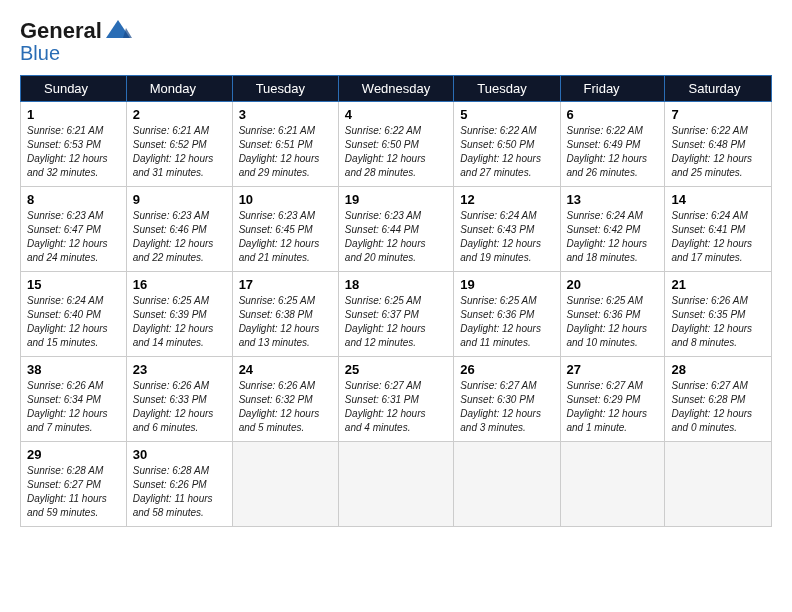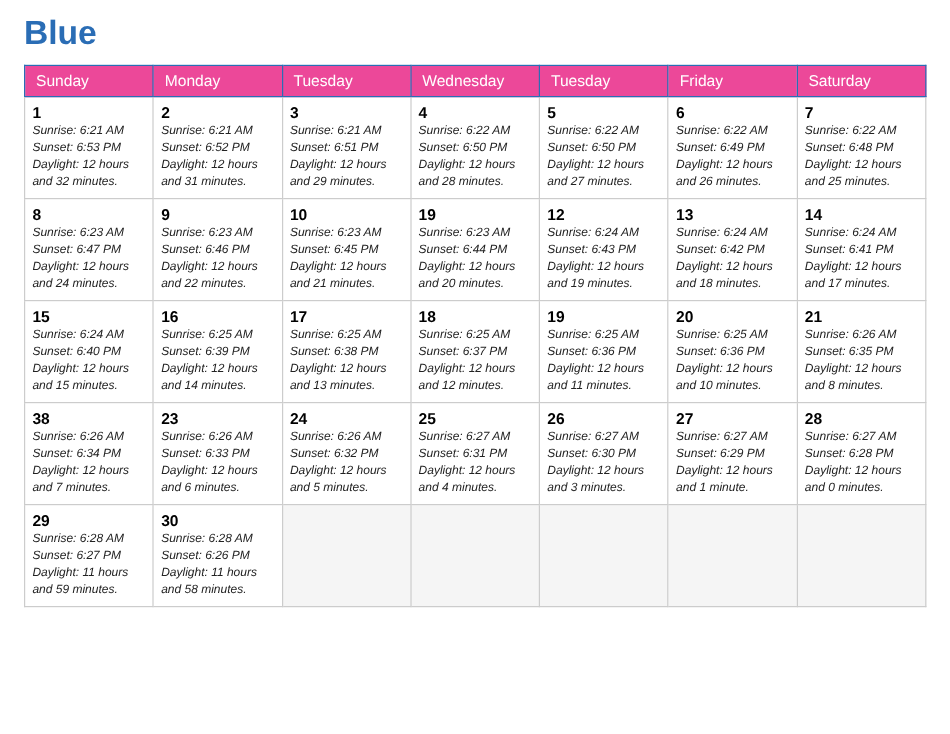--- a/index.html
+++ b/index.html
@@ -43,24 +43,24 @@
     .location {
       font-size: 15px;
       color: #444;
     }
     .calendar {
       width: 100%;
       border-collapse: collapse;
       font-size: 10.5px;
     }
     .calendar th {
-      background: #ec4899;
+      background: #0f172a;
       color: #fff;
       text-align: left;
-      padding: 5px 9px;
+      padding: 5px 23px;
       font-size: 13px;
       font-weight: normal;
       border: 1px solid #2a6db5;
     }
     .calendar td {
       border: 1px solid #ccc;
       vertical-align: top;
       padding: 5px 6px;
       width: 14.28%;
       height: 85px;
@@ -82,21 +82,30 @@
       border: 1px solid #ccc;
     }
   </style>
 </head>
 <body>
 
 <div class="page">
   <div class="header">
     <div class="logo">
       <div>
-        <div style="font-size:28px;font-weight:bold;color:#2a6db5;margin-top:-4px;">Blue</div>
+        <div style="display:flex;align-items:center;">
+          <span style="font-size:22px;font-weight:bold;color:#1a1a1a;">
+            General
+          </span>
+          <svg class="logo-icon" viewBox="0 0 28 28">
+            <polygon points="14,2 26,20 2,20" fill="#2a6db5"></polygon>
+            <polygon points="19,20 28,20 22,10" fill="#1a4a8a" opacity="0.7"></polygon>
+          </svg>
+        </div>
+        <div style="font-size:20px;font-weight:normal;color:#2a6db5;margin-top:-4px;">Blue</div>
       </div>
     </div>
     <div class="title-block">
       <div class="month-title"></div>
       <div class="location"></div>
     </div>
   </div>
 
   <table class="calendar">
     <thead>

